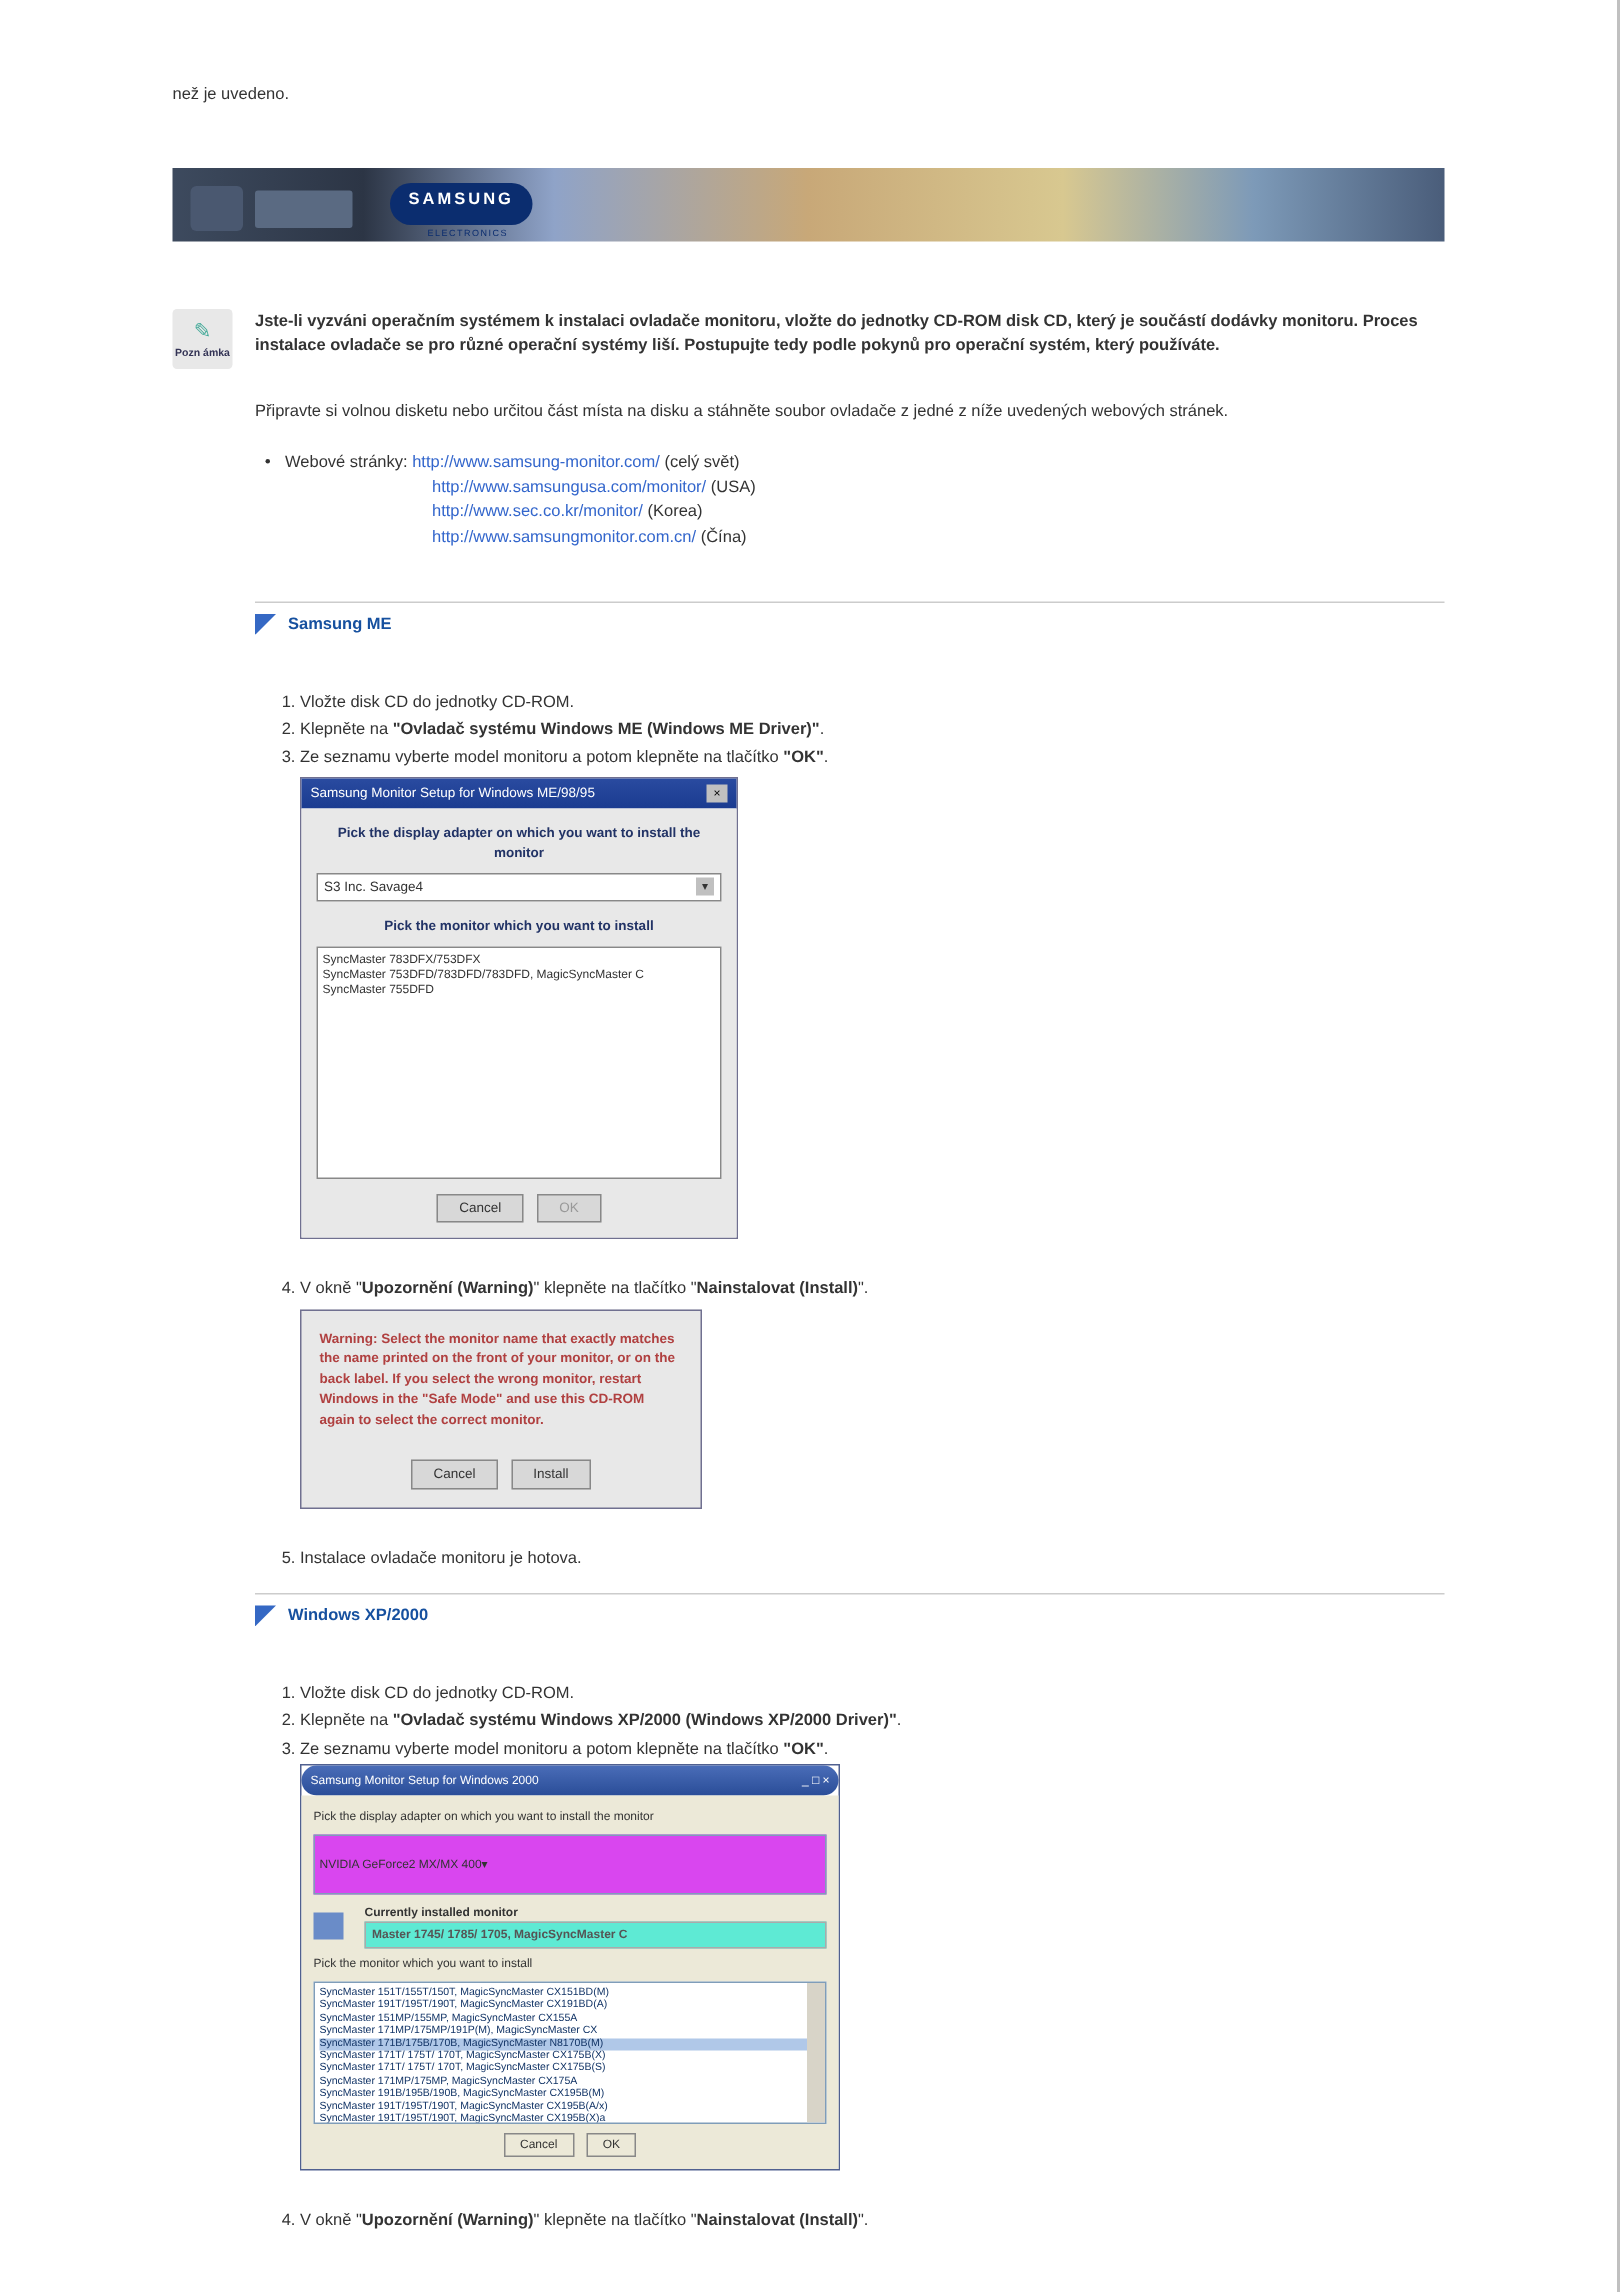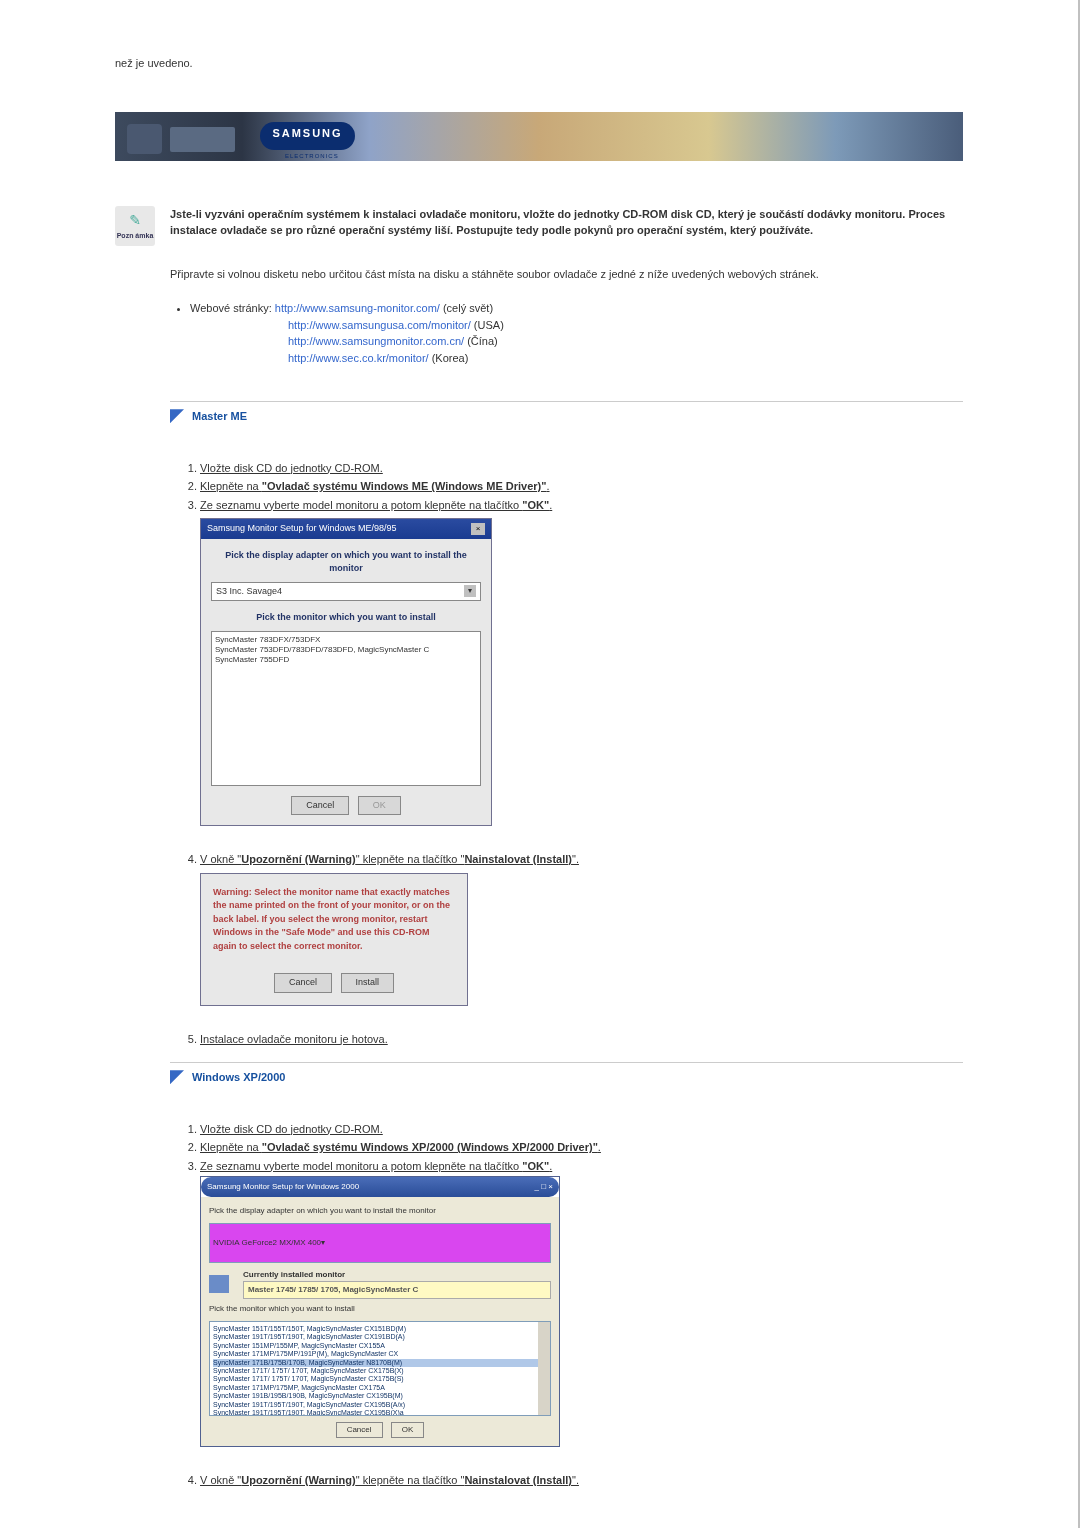--- a/index.html
+++ b/index.html
@@ -96,21 +96,21 @@
       padding-top: 6px;
     }
     .section-icon {
       width: 14px;
       height: 14px;
       background: #3568c4;
       clip-path: polygon(0 0, 100% 0, 0 100%);
     }
     .section-label { font-weight: bold; color: #16509f; }
     .steps { margin-left: 55px; }
-    .steps ol { padding-left: 30px; text-decoration: underline; }
+    .steps ol { padding-left: 30px; }
     .steps li { margin-bottom: 2px; }
     .inline-bold { font-weight: bold; }
     .dialog-image {
       margin: 5px 0 25px 85px;
       width: 292px;
       border: 1px solid #707090;
       font-family: Tahoma, sans-serif;
     }
     .dialog-header {
       background: linear-gradient(#2a4ba0, #1a3b90);
@@ -180,21 +180,21 @@
     .xp-body { background: #ece9d8; padding: 8px; }
     .xp-row { margin-bottom: 6px; }
     .xp-select {
       background: #d946ef;
       border: 1px solid #7f9db9;
       padding: 13px 3px;
       display: flex;
     }
     .xp-indent { display: flex; gap: 14px; align-items: center; margin: 4px 0; font-weight: bold; }
     .xp-icon { width: 20px; height: 18px; background: #6a8cc8; flex-shrink: 0; }
-    .xp-textbox { background: #fef9c3; border: 1px solid #aaa; padding: 2px 4px; flex: 1; color: #555; }
+    .xp-textbox { background: #5eead4; border: 1px solid #aaa; padding: 2px 4px; flex: 1; color: #555; }
     .xp-list {
       background: #fff;
       border: 1px solid #7f9db9;
       padding: 3px;
       height: 95px;
       font-size: 7px;
       line-height: 1.2;
       color: #123466;
       overflow: hidden;
       position: relative;
@@ -230,34 +230,34 @@
   <ul>
     <li>
       <span>Webové stránky:</span>
       <a class="link">http://www.samsung-monitor.com/</a>
       <span>(celý svět)</span>
       <div class="link-indent">
         <a class="link">http://www.samsungusa.com/monitor/</a>
         <span>(USA)</span>
       </div>
       <div class="link-indent">
+        <a class="link">http://www.sec.co.kr/monitor/</a>
+        <span>(Korea)</span>
+      </div>
+      <div class="link-indent">
         <a class="link">http://www.samsungmonitor.com.cn/</a>
         <span>(Čína)</span>
       </div>
-      <div class="link-indent">
-        <a class="link">http://www.sec.co.kr/monitor/</a>
-        <span>(Korea)</span>
-      </div>
     </li>
   </ul>
 </div>
 
 <div class="section-title">
   <div class="section-icon"></div>
-  <span class="section-label">Master ME</span>
+  <span class="section-label">Samsung ME</span>
 </div>
 
 <div class="steps">
   <ol>
     <li>Vložte disk CD do jednotky CD-ROM.</li>
     <li>
       <span>Klepněte na </span><span class="inline-bold">"Ovladač systému Windows ME (Windows ME Driver)"</span><span>.</span>
     </li>
     <li>
       <span>Ze seznamu vyberte model monitoru a potom klepněte na tlačítko </span><span class="inline-bold">"OK"</span><span>.</span>

